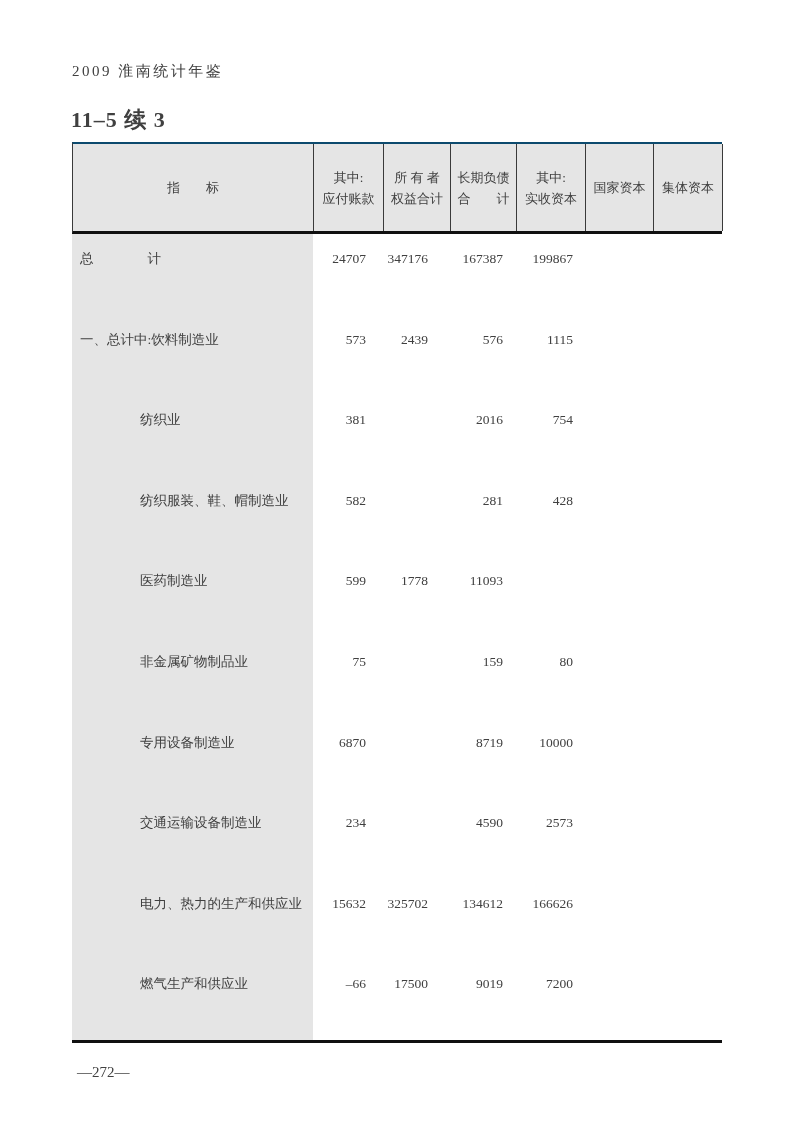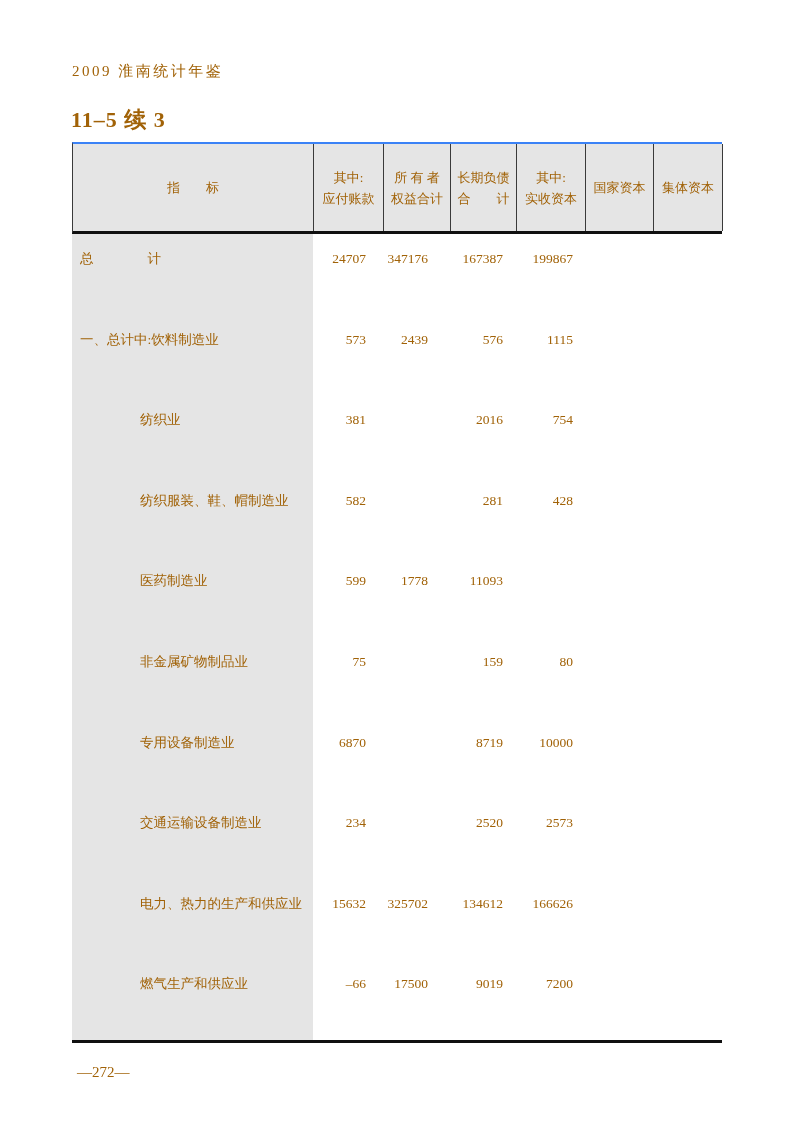--- a/index.html
+++ b/index.html
@@ -4,21 +4,21 @@
 <style>
   * { box-sizing: border-box; margin: 0; padding: 0; }
   html, body { background: #ffffff; }
   .page {
     position: relative;
     width: 793px;
     height: 1121px;
     background: #ffffff;
     overflow: hidden;
     font-family: "Liberation Serif", "DejaVu Serif", serif;
-    color: #a16207;
+    color: #404040;
     padding-left: 35px;
   }
   .book-title {
     position: absolute;
     left: 72px;
     top: 62px;
     font-size: 15px;
     letter-spacing: 2.5px;
     white-space: pre;
   }
@@ -35,21 +35,21 @@
     position: absolute;
     left: 72px;
     top: 142px;
     width: 650px;
   }
   .thead {
     display: grid;
     grid-template-columns: 241px 70px 67px 66px 69px 68px 69px;
     height: 92px;
     background: #e5e5e5;
-    border-top: 2px solid #3b82f6;
+    border-top: 2px solid #0c4a6e;
     border-bottom: 3px solid #101010;
     border-left: 1px solid #3a3a3a;
   }
   .th {
     border-right: 1px solid #3a3a3a;
     display: flex;
     flex-direction: column;
     justify-content: center;
     align-items: center;
     text-align: center;
@@ -170,21 +170,21 @@
           <div class="num"></div>
           <div class="num">8719</div>
           <div class="num">10000</div>
           <div class="num"></div>
           <div class="num"></div>
         </div>
         <div class="trow">
           <div class="stub indent">交通运输设备制造业</div>
           <div class="num">234</div>
           <div class="num"></div>
-          <div class="num">2520</div>
+          <div class="num">4590</div>
           <div class="num">2573</div>
           <div class="num"></div>
           <div class="num"></div>
         </div>
         <div class="trow">
           <div class="stub indent">电力、热力的生产和供应业</div>
           <div class="num">15632</div>
           <div class="num">325702</div>
           <div class="num">134612</div>
           <div class="num">166626</div>

